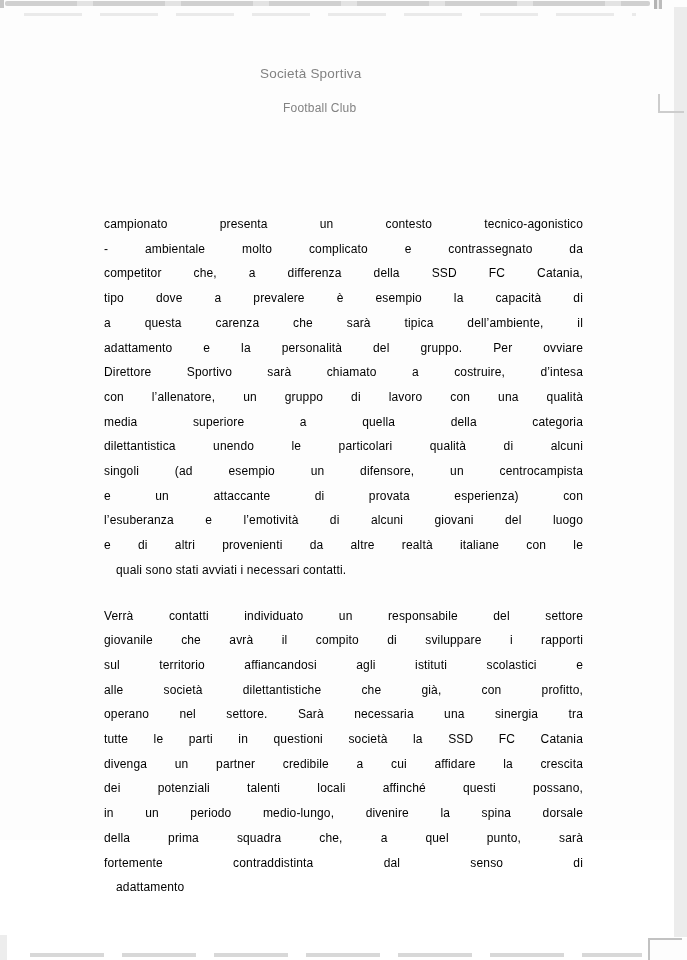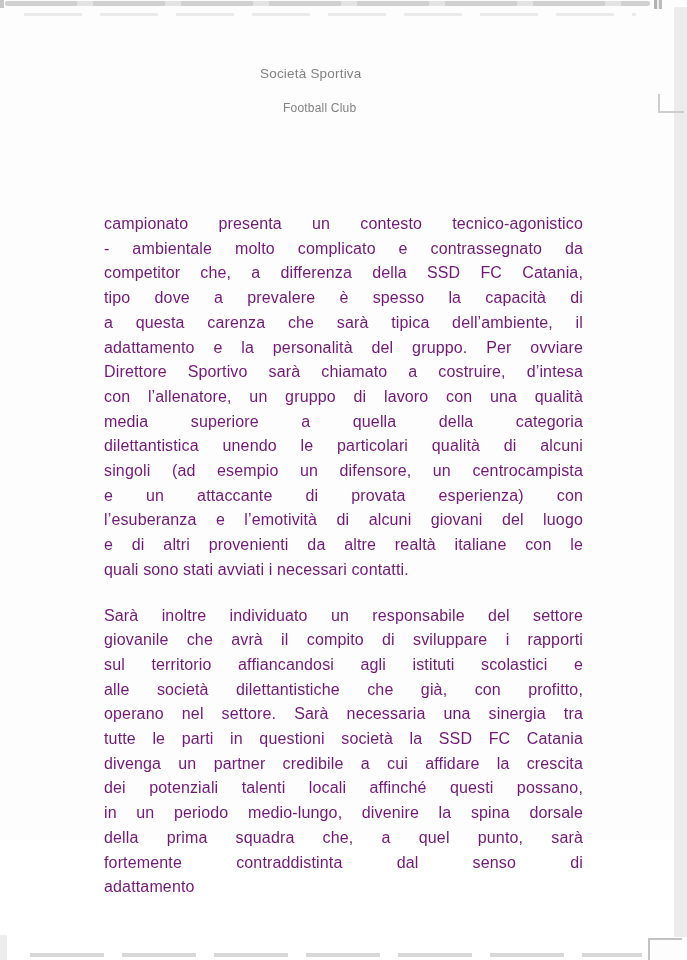--- a/index.html
+++ b/index.html
@@ -132,33 +132,34 @@
     font-size: 12px;
     color: #828282;
     letter-spacing: 0.2px;
   }
   
   .doc-body {
     position: absolute;
     left: 104px;
     top: 212px;
     width: 479px;
-    color: #701a75;
-    font-size: 16px;
+    color: #000000;
+    font-size: 12px;
     line-height: 24.7px;
     letter-spacing: 0.15px;
   }
   .para { margin: 0; }
   .para + .para { margin-top: 21px; }
   .line {
     text-align: justify;
     text-align-last: justify;
   }
   .line.last {
     text-align-last: left;
+    margin-left: 12px;
   }
 </style>
 </head>
 <body>
 
 <div class="page">
 
   <div class="top-strip"></div>
   <div class="top-left-nub"></div>
   <div class="top-right-mark"></div>
@@ -173,35 +174,35 @@
   <div class="bottom-dashes"></div>
 
   <div class="h-line1">Società Sportiva</div>
   <div class="h-line2">Football Club</div>
 
   <div class="doc-body">
       <div class="para">
         <div class="line">campionato presenta un contesto tecnico-agonistico</div>
         <div class="line">- ambientale molto complicato e contrassegnato da</div>
         <div class="line">competitor che, a differenza della SSD FC Catania,</div>
-        <div class="line">tipo dove a prevalere è spesso la capacità di</div>
+        <div class="line">tipo dove a prevalere è esempio la capacità di</div>
         <div class="line">a questa carenza che sarà tipica dell’ambiente, il</div>
         <div class="line">adattamento e la personalità del gruppo. Per ovviare</div>
         <div class="line">Direttore Sportivo sarà chiamato a costruire, d’intesa</div>
         <div class="line">con l’allenatore, un gruppo di lavoro con una qualità</div>
         <div class="line">media superiore a quella della categoria</div>
         <div class="line">dilettantistica unendo le particolari qualità di alcuni</div>
         <div class="line">singoli (ad esempio un difensore, un centrocampista</div>
         <div class="line">e un attaccante di provata esperienza) con</div>
         <div class="line">l’esuberanza e l’emotività di alcuni giovani del luogo</div>
         <div class="line">e di altri provenienti da altre realtà italiane con le</div>
         <div class="line last">quali sono stati avviati i necessari contatti.</div>
       </div>
       <div class="para">
-        <div class="line">Sarà inoltre individuato un responsabile del settore</div>
+        <div class="line">Verrà contatti individuato un responsabile del settore</div>
         <div class="line">giovanile che avrà il compito di sviluppare i rapporti</div>
         <div class="line">sul territorio affiancandosi agli istituti scolastici e</div>
         <div class="line">alle società dilettantistiche che già, con profitto,</div>
         <div class="line">operano nel settore. Sarà necessaria una sinergia tra</div>
         <div class="line">tutte le parti in questioni società la SSD FC Catania</div>
         <div class="line">divenga un partner credibile a cui affidare la crescita</div>
         <div class="line">dei potenziali talenti locali affinché questi possano,</div>
         <div class="line">in un periodo medio-lungo, divenire la spina dorsale</div>
         <div class="line">della prima squadra che, a quel punto, sarà</div>
         <div class="line">fortemente contraddistinta dal senso di</div>

